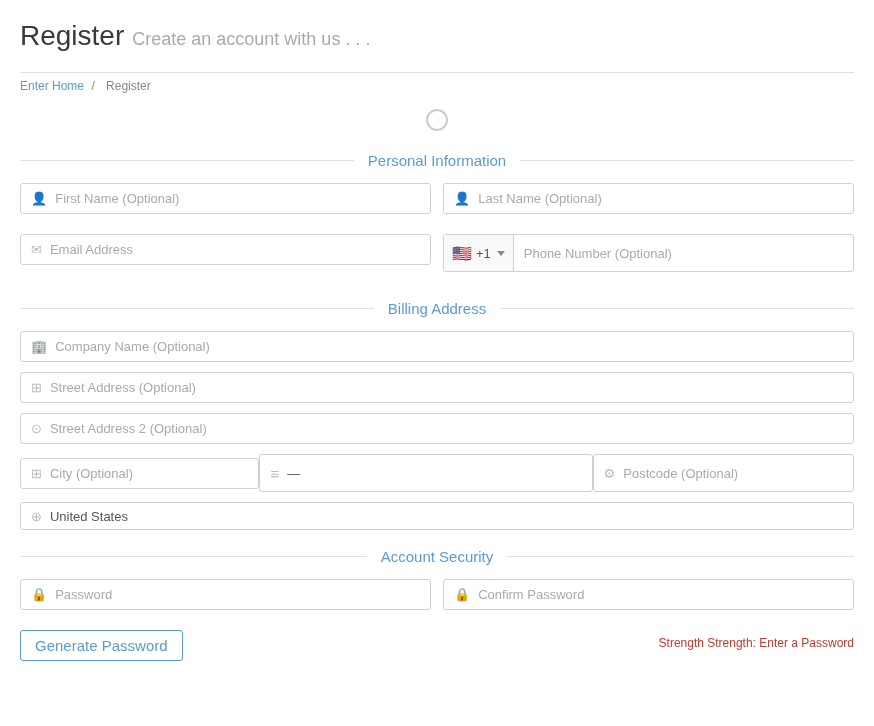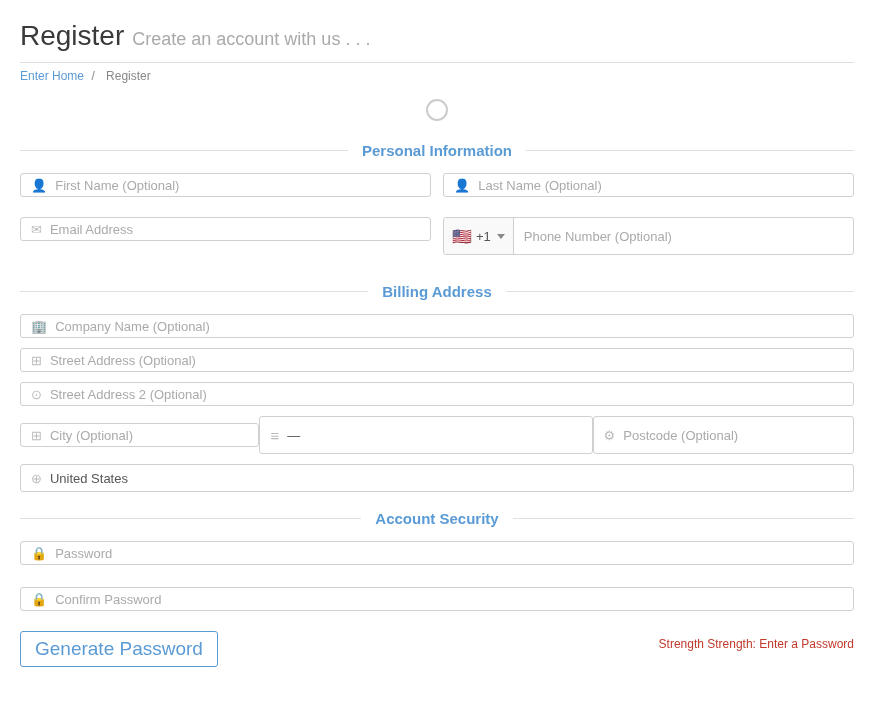--- a/index.html
+++ b/index.html
@@ -9,21 +9,21 @@
       color: #555;
       font-size: 14px;
     }
     .page-container {
       max-width: 874px;
       margin: 0 auto;
       padding: 20px 20px 30px 20px;
     }
     .page-header {
       border-bottom: 1px solid #e0e0e0;
-      padding-bottom: 10px;
+      padding-bottom: 20px;
       margin-bottom: 6px;
     }
     .page-header h1 {
       font-size: 28px;
       font-weight: 300;
       color: #3a3a3a;
     }
     .page-header h1 span.subtitle {
       font-size: 18px;
       color: #aaa;
@@ -62,41 +62,41 @@
     .section-divider::after {
       content: '';
       flex: 1;
       height: 1px;
       background: #e0e0e0;
     }
     .section-title {
       font-size: 15px;
       color: #5b9bd5;
       padding: 0 14px;
-      font-weight: 700;
+      font-weight: 400;
     }
     .form-row {
       display: flex;
       gap: 12px;
       margin-bottom: 10px;
     }
     .form-row .form-group {
       flex: 1;
     }
     .form-group {
       margin-bottom: 10px;
     }
     .input-wrapper {
       display: flex;
       align-items: center;
       border: 1px solid #d0d0d0;
       border-radius: 3px;
       background: #fff;
       padding: 0 10px;
-      height: 24px;
+      height: 31px;
     }
     .input-icon {
       color: #bbb;
       margin-right: 8px;
       font-size: 14px;
       flex-shrink: 0;
       display: flex;
       align-items: center;
     }
     .input-wrapper input {
@@ -238,30 +238,29 @@
       outline: none;
       flex: 1;
       font-size: 13px;
       color: #555;
       background: transparent;
     }
     .password-row {
       display: flex;
       gap: 12px;
       margin-bottom: 10px;
-      flex-direction: column;
     }
     .generate-btn {
       border: 1px solid #5b9bd5;
       background: #fff;
       color: #5b9bd5;
       padding: 6px 14px;
       border-radius: 3px;
       cursor: pointer;
-      font-size: 19px;
+      font-size: 15px;
       margin-bottom: 6px;
     }
     .password-strength-bar {
       height: 6px;
       background: #e0e0e0;
       border-radius: 3px;
       flex: 1;
       margin-top: 4px;
     }
     .password-strength-text {

